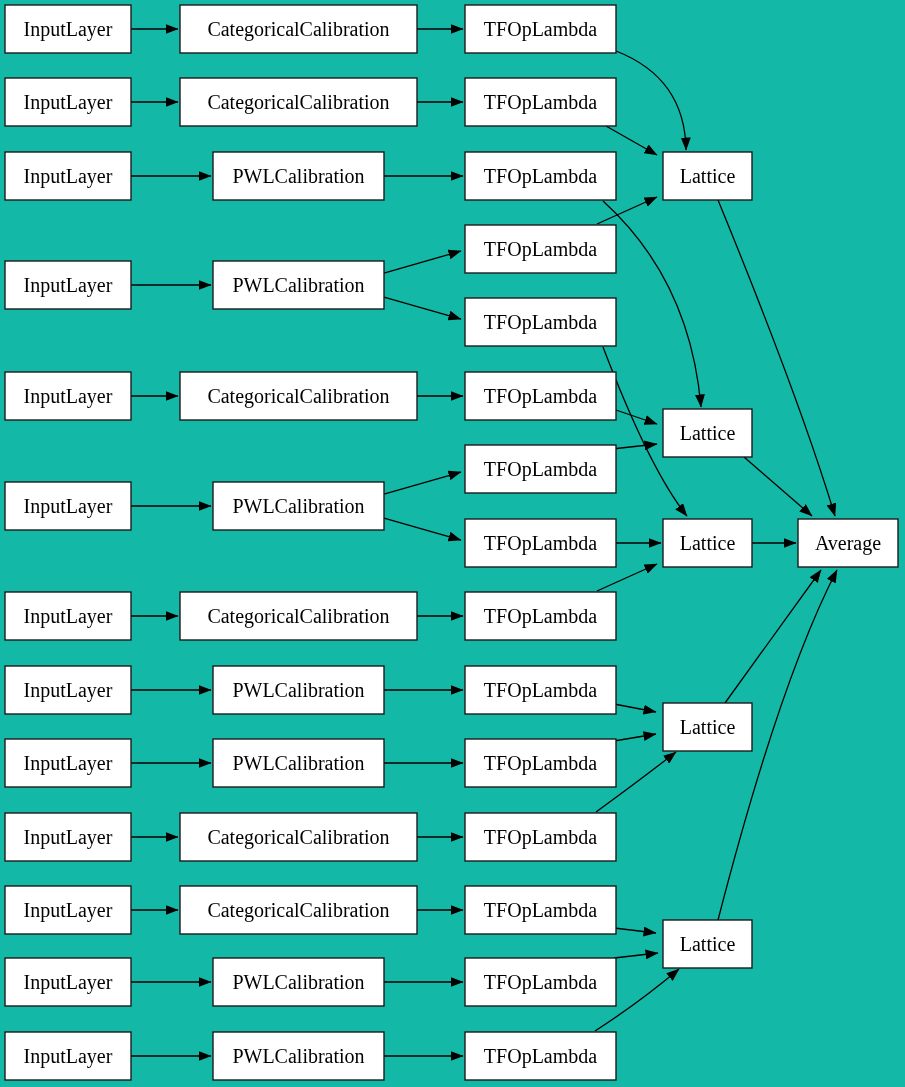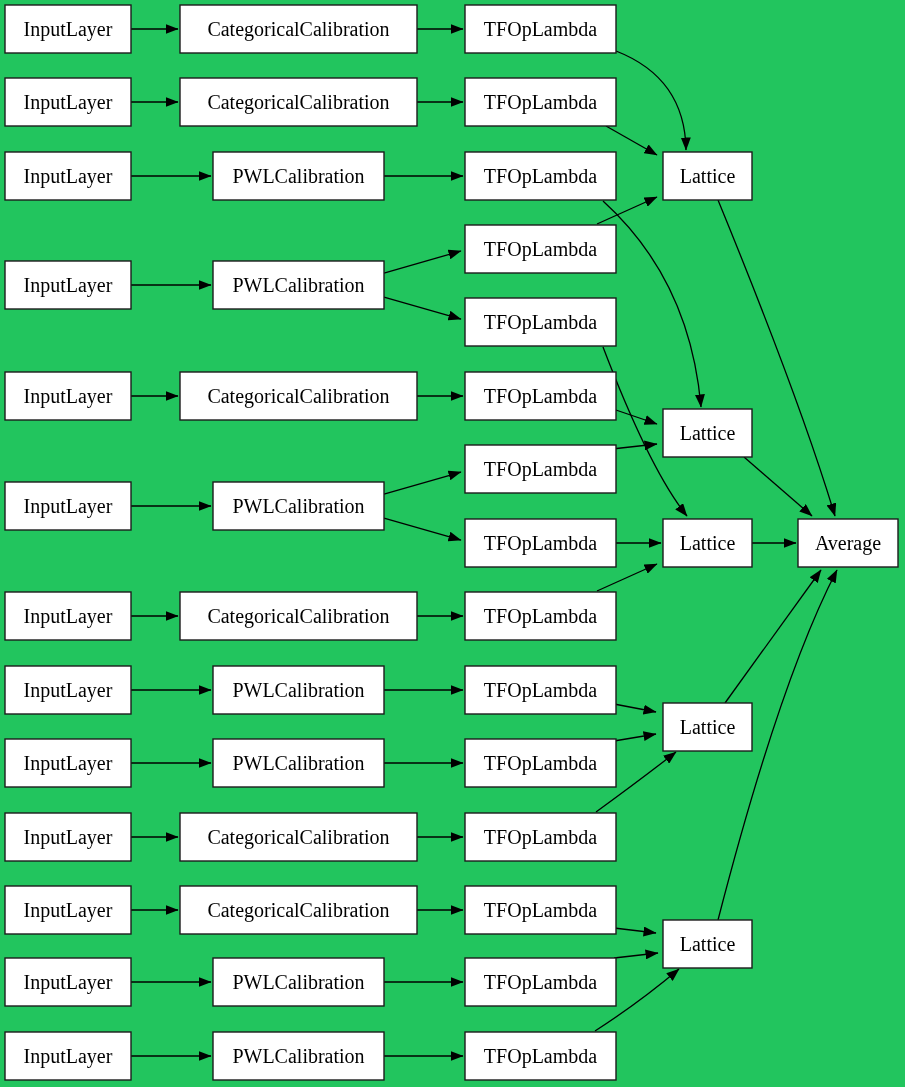--- a/index.html
+++ b/index.html
@@ -5,21 +5,21 @@
 <style>
   html, body {
     margin: 0;
     padding: 0;
     background: #ffffff;
   }
   #stage {
     position: relative;
     width: 905px;
     height: 1087px;
-    background: #22c55e;
+    background: #14b8a6;
     overflow: hidden;
   }
   svg text {
     font-family: "Liberation Serif", "DejaVu Serif", serif;
     font-size: 20px;
     fill: #000000;
   }
 </style>
 </head>
 <body>

